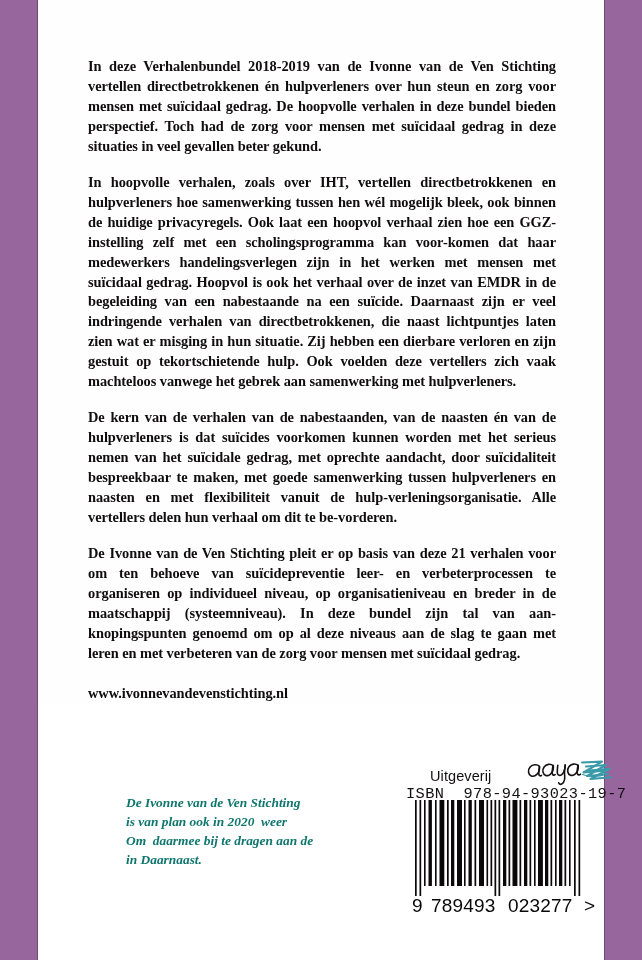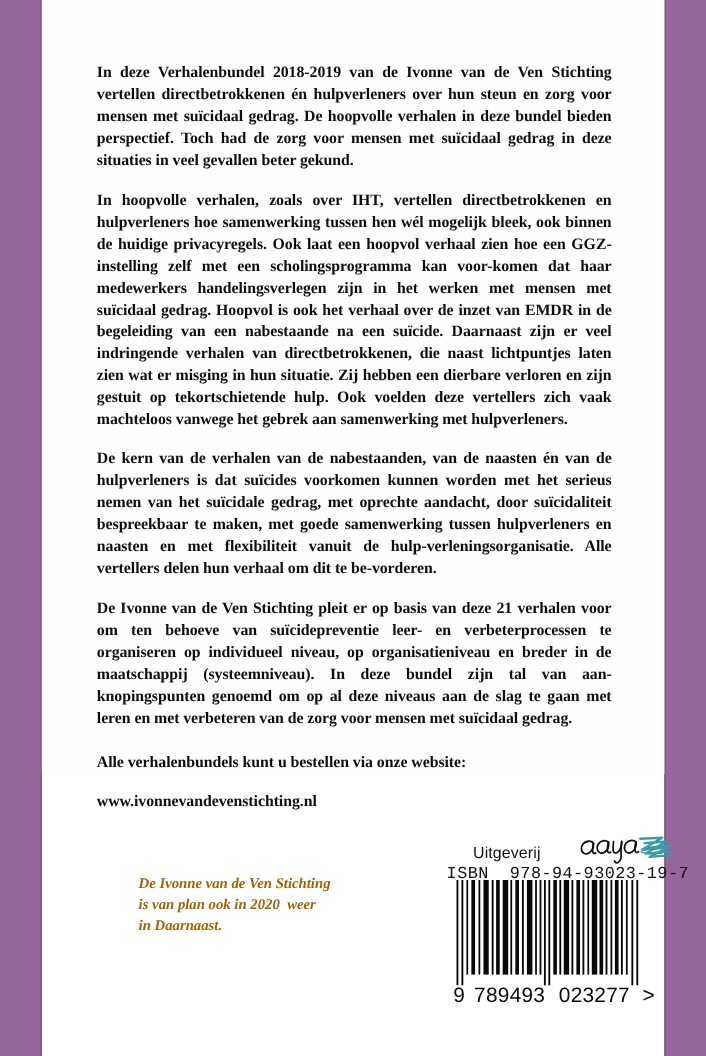--- a/index.html
+++ b/index.html
@@ -74,21 +74,21 @@
   .tagline {
     position: absolute;
     left: 88px;
     top: 793px;
     width: 240px;
     font-family: "Liberation Serif", serif;
     font-style: italic;
     font-weight: bold;
     font-size: 13.4px;
     line-height: 19px;
-    color: #a16207;
+    color: #0f766e;
   }
   .tagline div { white-space: pre; }
 
   .publisher {
     position: absolute;
     left: 368px;
     top: 760px;
     width: 200px;
   }
   .pub-row {
@@ -164,28 +164,28 @@
 
   <div class="page">
 
     <div class="copy">
       <p>In deze Verhalenbundel 2018-2019 van de Ivonne van de Ven Stichting vertellen directbetrokkenen én hulpverleners over hun steun en zorg voor mensen met suïcidaal gedrag. De hoopvolle verhalen in deze bundel bieden perspectief. Toch had de zorg voor mensen met suïcidaal gedrag in deze situaties in veel gevallen beter gekund.</p>
       <p>In hoopvolle verhalen, zoals over IHT, vertellen directbetrokkenen en hulpverleners hoe samenwerking tussen hen wél mogelijk bleek, ook binnen de huidige privacyregels. Ook laat een hoopvol verhaal zien hoe een GGZ-instelling zelf met een scholingsprogramma kan voor-komen dat haar medewerkers handelingsverlegen zijn in het werken met mensen met suïcidaal gedrag. Hoopvol is ook het verhaal over de inzet van EMDR in de begeleiding van een nabestaande na een suïcide. Daarnaast zijn er veel indringende verhalen van directbetrokkenen, die naast lichtpuntjes laten zien wat er misging in hun situatie. Zij hebben een dierbare verloren en zijn gestuit op tekortschietende hulp. Ook voelden deze vertellers zich vaak machteloos vanwege het gebrek aan samenwerking met hulpverleners.</p>
       <p>De kern van de verhalen van de nabestaanden, van de naasten én van de hulpverleners is dat suïcides voorkomen kunnen worden met het serieus nemen van het suïcidale gedrag, met oprechte aandacht, door suïcidaliteit bespreekbaar te maken, met goede samenwerking tussen hulpverleners en naasten en met flexibiliteit vanuit de hulp-verleningsorganisatie. Alle vertellers delen hun verhaal om dit te be-vorderen.</p>
       <p>De Ivonne van de Ven Stichting pleit er op basis van deze 21 verhalen voor om ten behoeve van suïcidepreventie leer- en verbeterprocessen te organiseren op individueel niveau, op organisatieniveau en breder in de maatschappij (systeemniveau). In deze bundel zijn tal van aan-knopingspunten genoemd om op al deze niveaus aan de slag te gaan met leren en met verbeteren van de zorg voor mensen met suïcidaal gedrag.</p>
       <div class="spacer"></div>
       <div class="order-block">
-        <p>Alle verhalenbundels kunt u bestellen via onze website:</p>
         <p>www.ivonnevandevenstichting.nl</p>
       </div>
     </div>
 
     <div class="tagline">
       <div>De Ivonne van de Ven Stichting</div>
       <div>is van plan ook in 2020  weer</div>
+      <div>Om  daarmee bij te dragen aan de</div>
       <div>in Daarnaast.</div>
     </div>
 
     <div class="publisher">
       <div class="pub-row">
         <span class="pub-word">Uitgeverij</span>
         <span class="logo">
           <svg width="90" height="34" viewBox="0 0 90 34" xmlns="http://www.w3.org/2000/svg">
             <g fill="none" stroke="#141011" stroke-width="1.6" stroke-linecap="round" stroke-linejoin="round">
               <path d="M13.5 14.5c-2.2-2.6-7-2.2-9.4 0.6-2.5 2.9-2 7.6 1.1 8.8 3 1.2 6.6-1.4 7.8-4.6 0.5-1.4 0.6-3 0.5-4.8"></path>

